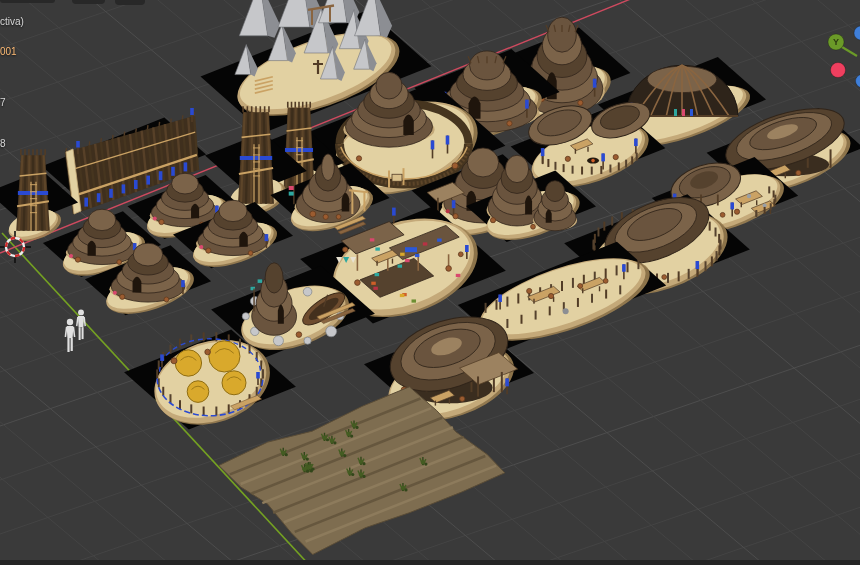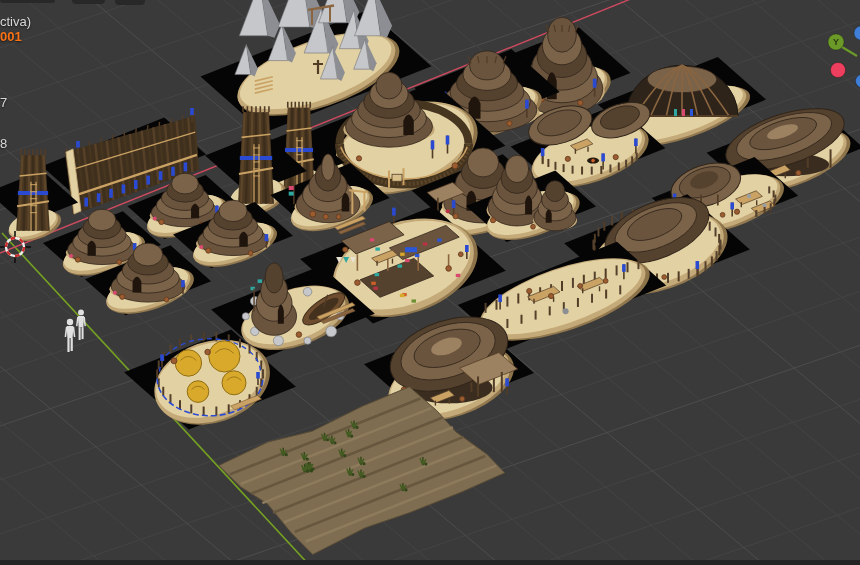--- a/index.html
+++ b/index.html
@@ -1,19 +1,19 @@
 <!DOCTYPE html>
 <html><head>
 <meta charset="utf-8">
 <style>
   html,body{margin:0;padding:0;background:#222;}
   .stage{position:relative;width:860px;height:565px;overflow:hidden;background:#3a3a3a;
          font-family:"Liberation Sans", sans-serif;}
   .stage svg{position:absolute;left:0;top:0;}
-  .frag{position:absolute;font-size:13px;line-height:13px;color:#d8d8d8;
+  .frag{position:absolute;font-size:10px;line-height:13px;color:#d8d8d8;
         text-shadow:0 1px 2px rgba(0,0,0,.65);white-space:pre;}
   .topfrag{position:absolute;top:0;background:#282828;border-radius:0 0 4px 4px;}
   .bottombar{position:absolute;left:0;bottom:0;width:860px;height:5px;background:#242424;}
 </style>
 </head>
 <body>
 
 <div class="stage">
   <svg id="scene" width="860" height="565" viewBox="0 0 860 565">
       <g>
@@ -958,21 +958,21 @@
           <circle cx="861" cy="33" r="7" fill="#3f7fd9" stroke="rgba(0,0,0,0.25)" stroke-width="1"></circle>
         </g>
         <g>
           <circle cx="862" cy="81" r="6.5" fill="#3f7fd9" stroke="rgba(0,0,0,0.25)" stroke-width="1"></circle>
         </g>
       </g>
     </svg>
 
   <div>
     <div class="frag" id="frag0" style="left: 0px; top: 15px; color: rgb(216, 216, 216);">ctiva)</div>
-    <div class="frag" id="frag1" style="left: 0px; top: 30px; color: #f97316; font-weight: bold;">001</div>
+    <div class="frag" id="frag1" style="left: 0px; top: 45px; color: #fdba74;">001</div>
     <div class="frag" id="frag2" style="left: 0px; top: 96px; color: rgb(216, 216, 216);">7</div>
     <div class="frag" id="frag3" style="left: 0px; top: 137px; color: rgb(216, 216, 216);">8</div>
   </div>
 
   <div id="topfrag0" class="topfrag" style="left: 0px; width: 55px; height: 3px;"></div>
   <div id="topfrag1" class="topfrag" style="left: 72px; width: 33px; height: 4px;"></div>
   <div id="topfrag2" class="topfrag" style="left: 115px; width: 30px; height: 5px;"></div>
 
   <div class="bottombar"></div>
 </div>

